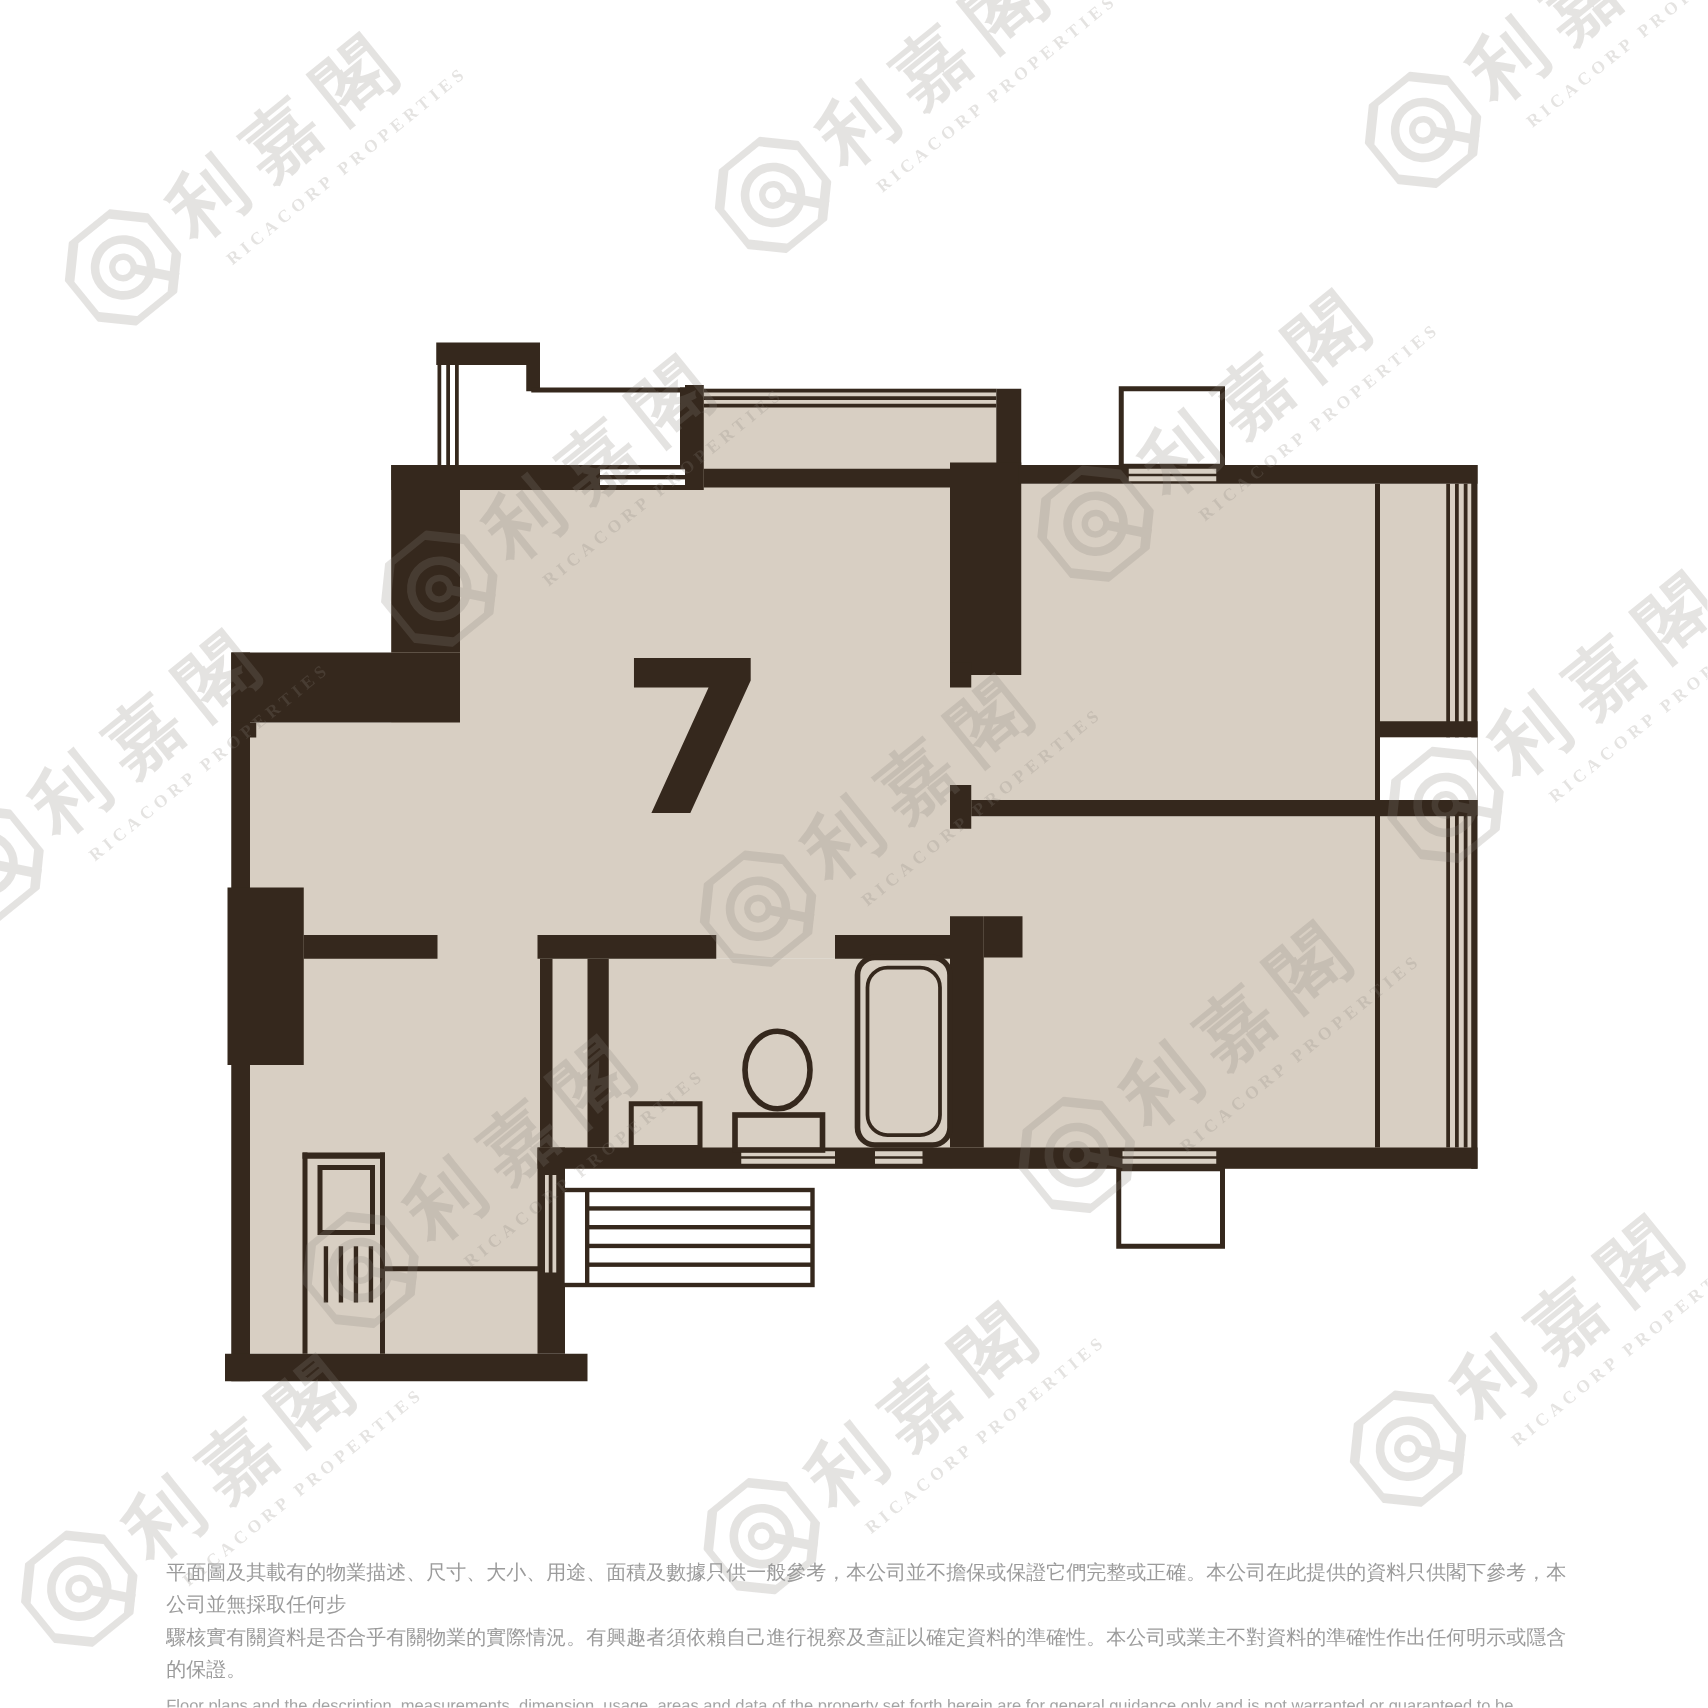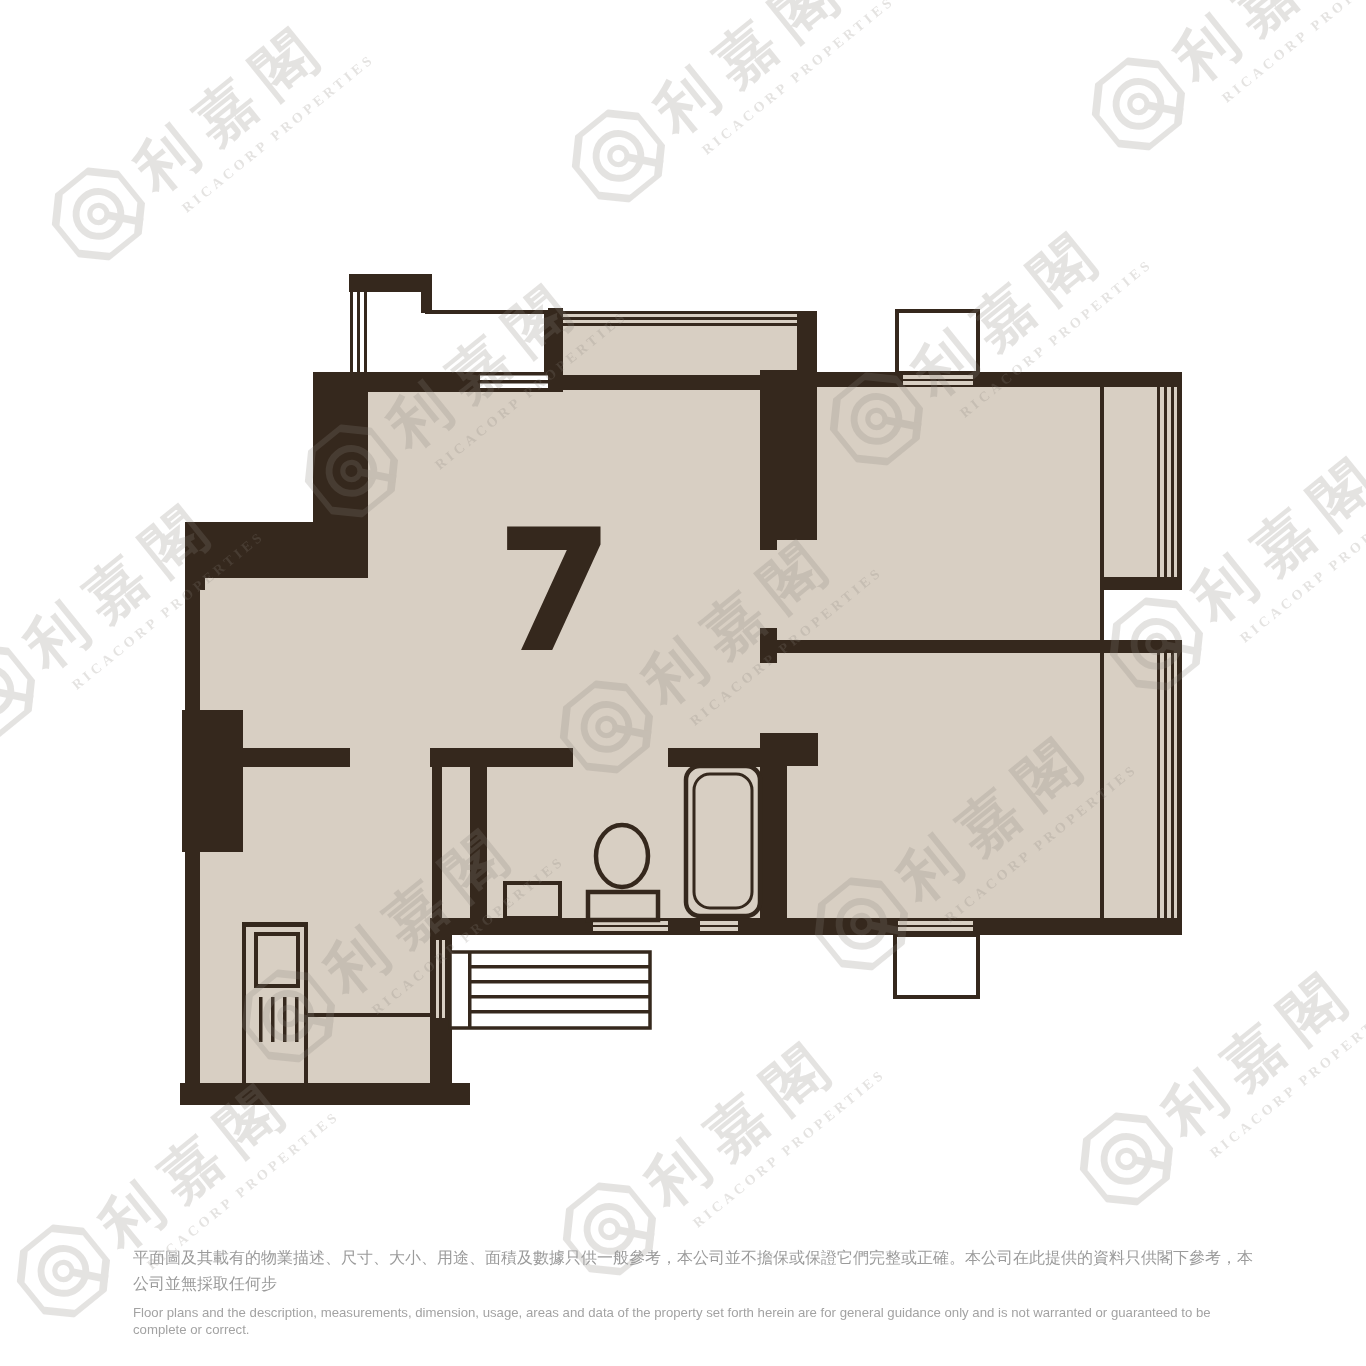--- a/index.html
+++ b/index.html
@@ -314,15 +314,16 @@
         <circle r="10" fill="none" stroke="currentColor" stroke-width="6"></circle>
         <line x1="6" y1="6" x2="34" y2="40" stroke="currentColor" stroke-width="9"></line>
       </svg>
     <span class="wm-zh">利嘉閣</span>
     <span class="wm-en">RICACORP PROPERTIES</span>
   </div>
 </div>
 
 <div id="disclaimer">
   <p class="zh">平面圖及其載有的物業描述、尺寸、大小、用途、面積及數據只供一般參考，本公司並不擔保或保證它們完整或正確。本公司在此提供的資料只供閣下參考，本公司並無採取任何步</p>
+  <p class="zh">驟核實有關資料是否合乎有關物業的實際情況。有興趣者須依賴自己進行視察及查証以確定資料的準確性。本公司或業主不對資料的準確性作出任何明示或隱含的保證。</p>
   <p class="en first">Floor plans and the description, measurements, dimension, usage, areas and data of the property set forth herein are for general guidance only and is not warranted or guaranteed to be complete or correct.</p>
 
 </div>
 
 </body></html>

